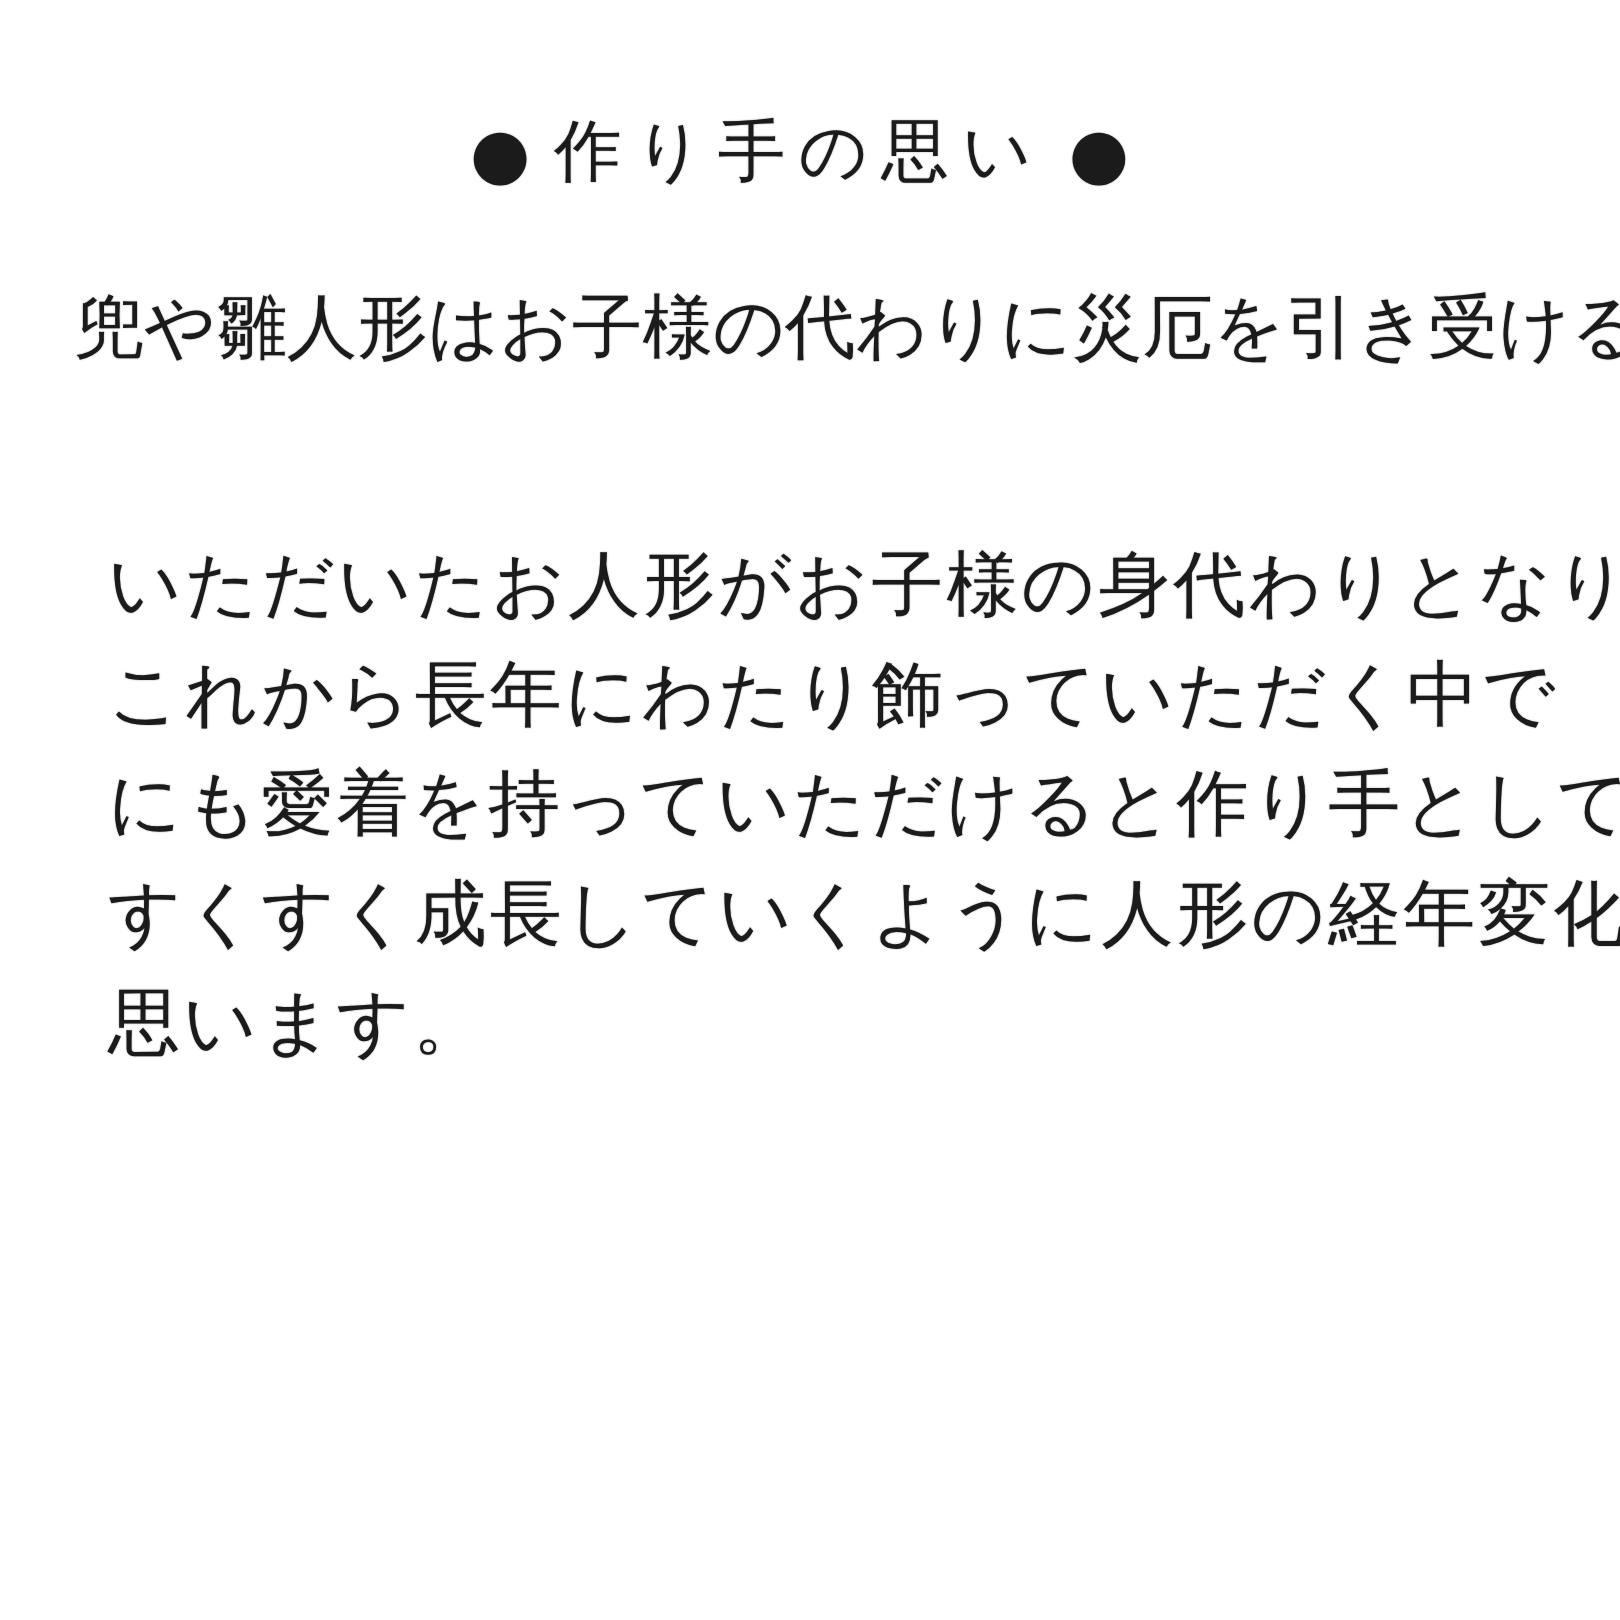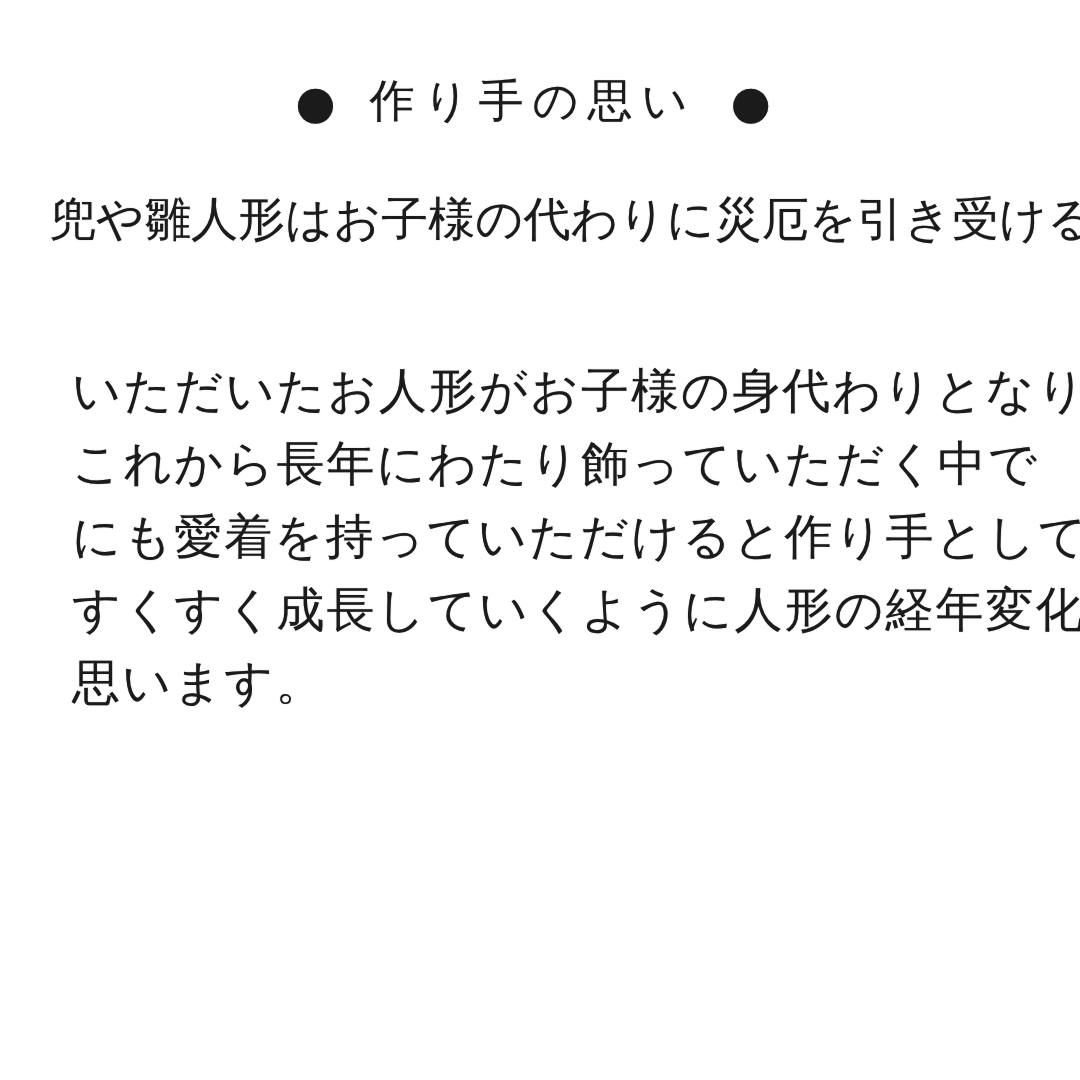--- a/index.html
+++ b/index.html
@@ -32,21 +32,21 @@
     line-height: 58px;
     white-space: nowrap;
   }
   .title-bullet {
     display: inline-block;
     font-size: 46px;
     vertical-align: -2px;
   }
   .title-text {
     display: inline-block;
-    margin: 0 34px;
+    margin: 0 16px;
     letter-spacing: 9px;
     font-family: Liberation Mono, monospace;
   }
   .para-intro {
     position: absolute;
     top: 188px;
     left: 25px;
     font-size: 47px;
     line-height: 61px;
     letter-spacing: 0px;

